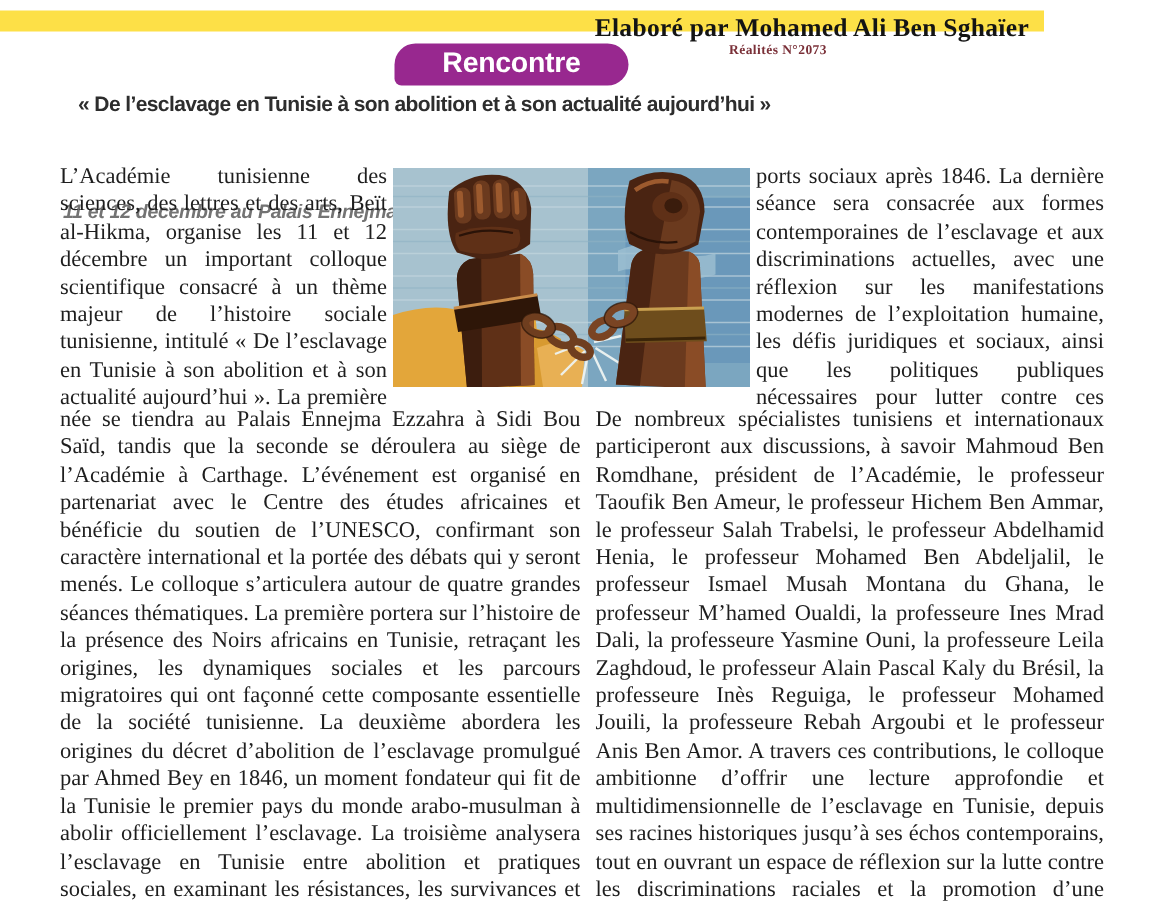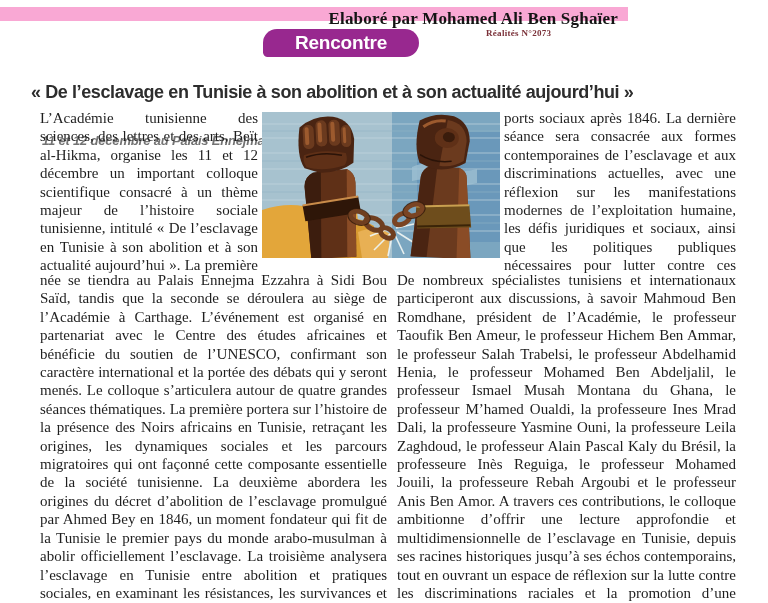--- a/index.html
+++ b/index.html
@@ -1,22 +1,22 @@
 <!DOCTYPE html>
 <html lang="fr"><head>
 <meta charset="utf-8">
 <style>
   html,body{margin:0;padding:0;}
   body{
     width:768px;height:603px;position:relative;background:#ffffff;
     font-family:"Liberation Serif", serif;color:#1f1f1f;overflow:hidden;
   }
   .topbar{
-    position:absolute;left:0;top:7px;width:628px;height:14px;
-    background:#f9a8d4;
+    position:absolute;left:0;top:7px;width:696px;height:14px;
+    background:#fde047;
   }
   .credit{
     position:absolute;right:10px;top:2px;width:758px;
     text-align:right;font-family:"Liberation Serif", serif;
     font-weight:bold;font-size:17px;color:#141414;letter-spacing:.2px;
   }
   .source{
     position:absolute;left:486px;top:28px;
     font-family:"Liberation Serif", serif;font-weight:bold;
     font-size:9px;color:#7a3038;letter-spacing:.3px;
@@ -24,23 +24,23 @@
   .badge{
     position:absolute;left:263px;top:29px;width:156px;height:28px;
     background:#98288f;border-radius:15px 15px 15px 5px;
     display:flex;align-items:center;justify-content:center;
   }
   .badge span{
     font-family:"Liberation Sans", sans-serif;font-weight:bold;
     font-size:19px;color:#ffffff;letter-spacing:-0.2px;
   }
   .title{
-    position:absolute;left:31px;top:61px;width:700px;
+    position:absolute;left:52px;top:61px;width:700px;
     font-family:"Liberation Sans", sans-serif;font-weight:bold;
-    font-size:18px;letter-spacing:-0.4px;color:#2d2d2d;white-space:nowrap;margin-top:21px;
+    font-size:14px;letter-spacing:-0.4px;color:#2d2d2d;white-space:nowrap;
   }
   .subtitle{
     position:absolute;left:42px;top:88px;width:700px;
     font-family:"Liberation Sans", sans-serif;font-weight:bold;font-style:italic;
     font-size:13px;letter-spacing:-0.2px;color:#737373;margin-top:45px;
   }
   .bodytext{
     position:absolute;font-size:15px;line-height:18.4px;
     text-align:justify;color:#1e1e1e;
     font-family:"Liberation Serif", serif;overflow:hidden;

